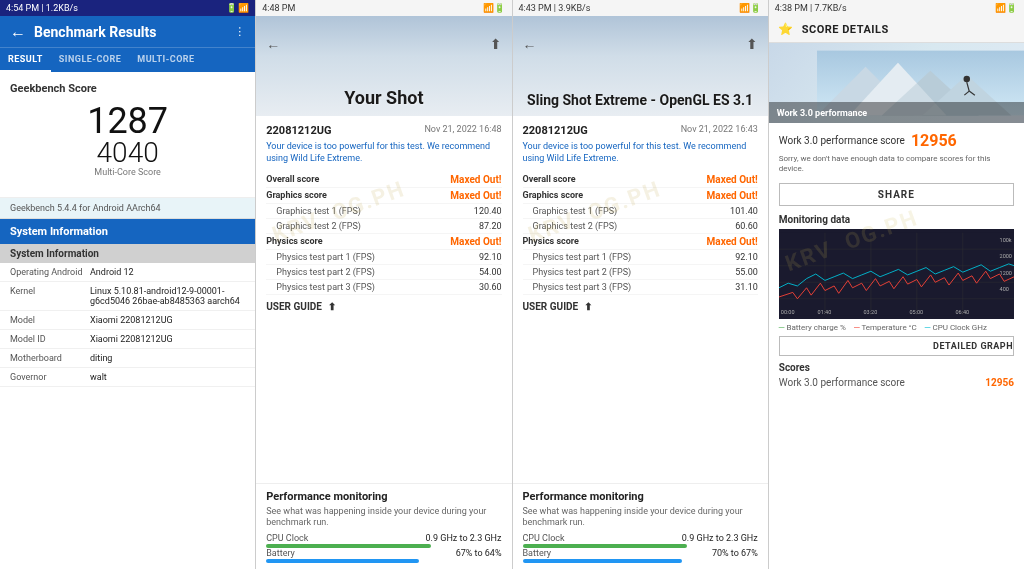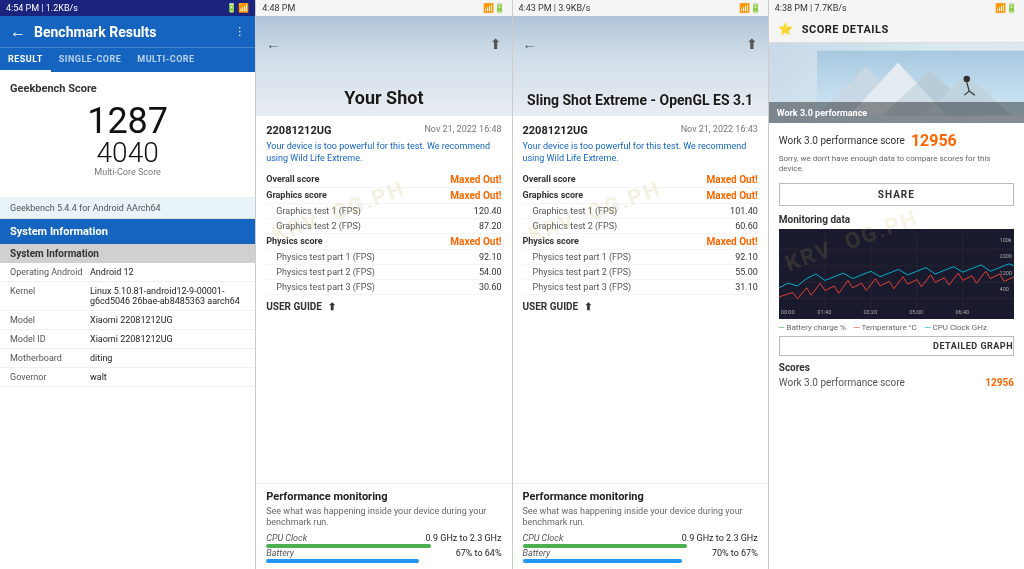--- a/index.html
+++ b/index.html
@@ -270,21 +270,21 @@
       color: #666;
       margin-bottom: 4px;
       line-height: 1.3;
     }
     .perf-row {
       display: flex;
       justify-content: space-between;
       font-size: 9px;
       margin-bottom: 1px;
     }
-    .perf-key { color: #555; font-style: italic; }
+    .perf-key { color: #555; }
     .perf-val { color: #222; }
     .perf-bar {
       height: 4px;
       background: #4caf50;
       border-radius: 2px;
       margin-top: 1px;
     }
 
     
     .p4 {

